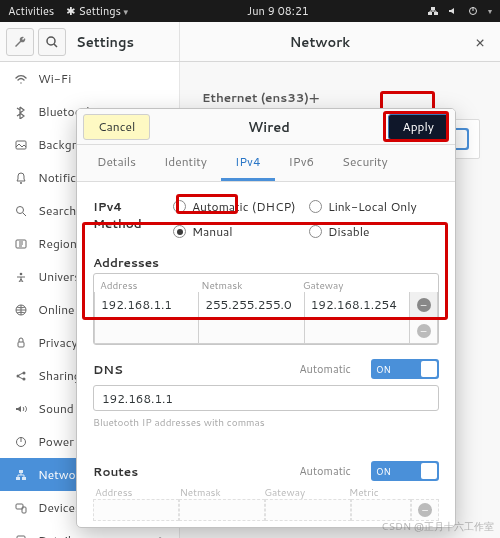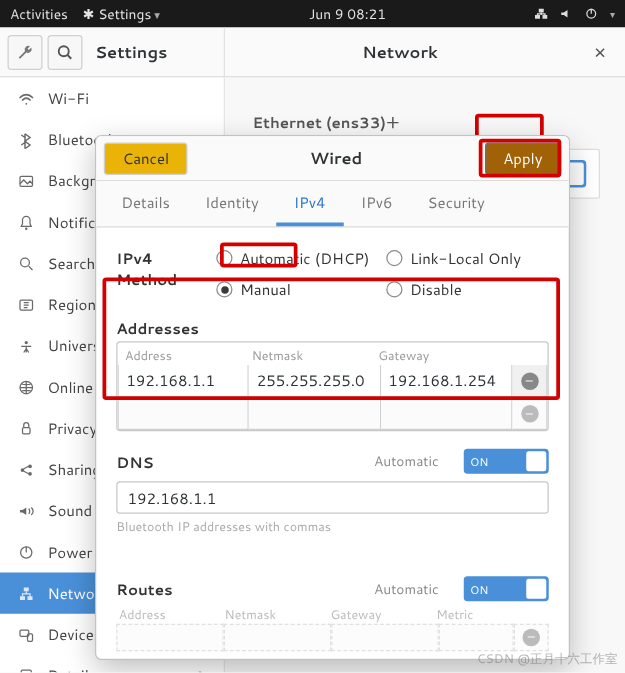--- a/index.html
+++ b/index.html
@@ -34,22 +34,22 @@
   .eth-row { display: flex; align-items: center; justify-content: flex-start; padding: 10px 2px 6px; }
   .eth-title { font-weight: 600; color: #555; }
   .plus { font-size: 16px; color: #555; }
   .conn-box { border: 1px solid #ddd; background: #fff; border-radius: 2px; padding: 8px 10px; display: flex; align-items: center; justify-content: space-between; margin-top: 4px; }
   .sw { width: 46px; height: 22px; background: #4a90d9; border-radius: 3px; position: relative; }
   .sw::after { content:""; position:absolute; right:2px; top:2px; width:18px; height:18px; background:#fff; border-radius:2px; }
 
   
   .dialog { position: absolute; top: 108px; left: 76px; width: 380px; height: 420px; background: #fff; border: 1px solid #c2c2c2; border-radius: 5px; box-shadow: 0 8px 24px rgba(0,0,0,.25); display: flex; flex-direction: column; overflow: hidden; }
   .dlg-hdr { height: 36px; display: flex; align-items: center; border-bottom: 1px solid #dcdcdc; background: #fafafa; }
-  .dlg-btn { height: 26px; border: 1px solid #cfcfcf; background: #eab308; border-radius: 3px; padding: 0 14px; margin: 0 6px; font-size: 12px; display: flex; align-items: center; }
-  .dlg-btn.apply { background: #a16207; color: #fff; border-color: #3b78b8; }
+  .dlg-btn { height: 26px; border: 1px solid #cfcfcf; background: #fef9c3; border-radius: 3px; padding: 0 14px; margin: 0 6px; font-size: 12px; display: flex; align-items: center; }
+  .dlg-btn.apply { background: #0f172a; color: #fff; border-color: #3b78b8; }
   .dlg-title { flex: 1; text-align: center; font-weight: 600; font-size: 13px; }
   .dlg-tabs { display: flex; border-bottom: 1px solid #dcdcdc; padding: 0 6px; background: #fafafa; }
   .tab { padding: 8px 14px; font-size: 12px; color: #777; border-bottom: 3px solid transparent; }
   .tab.active { color: #2a76c6; border-bottom-color: #4a90d9; }
   .dlg-body { flex: 1; overflow: hidden; padding: 10px 16px; }
 
   .sect-label { font-weight: 600; font-size: 12px; color: #333; }
   .method-row { display: flex; align-items: flex-start; gap: 16px; margin: 6px 0 14px; }
   .radio-grid { display: grid; grid-template-columns: 130px 130px; row-gap: 8px; column-gap: 6px; }
   .radio-item { display: flex; align-items: center; gap: 6px; font-size: 12px; color: #333; }

